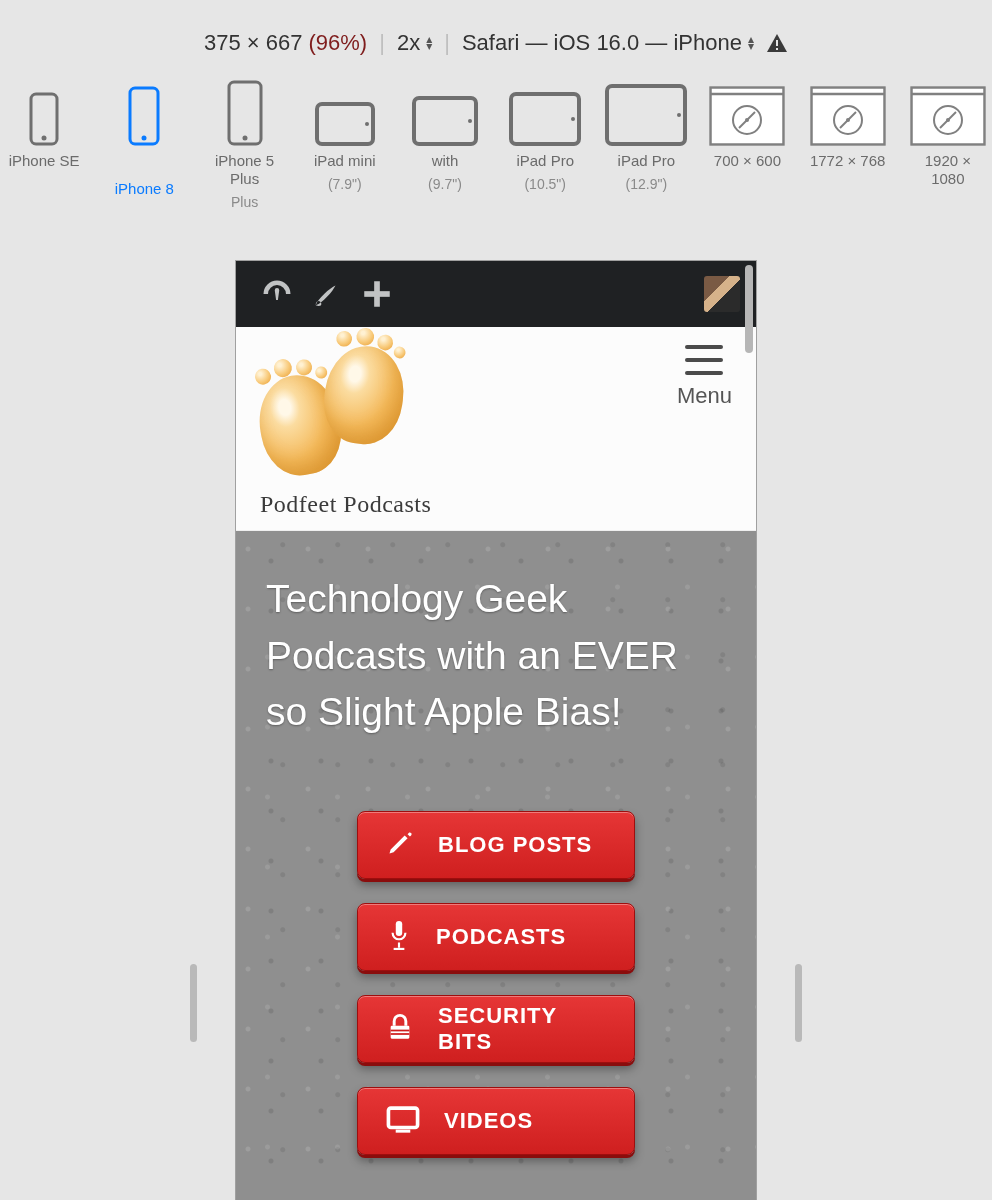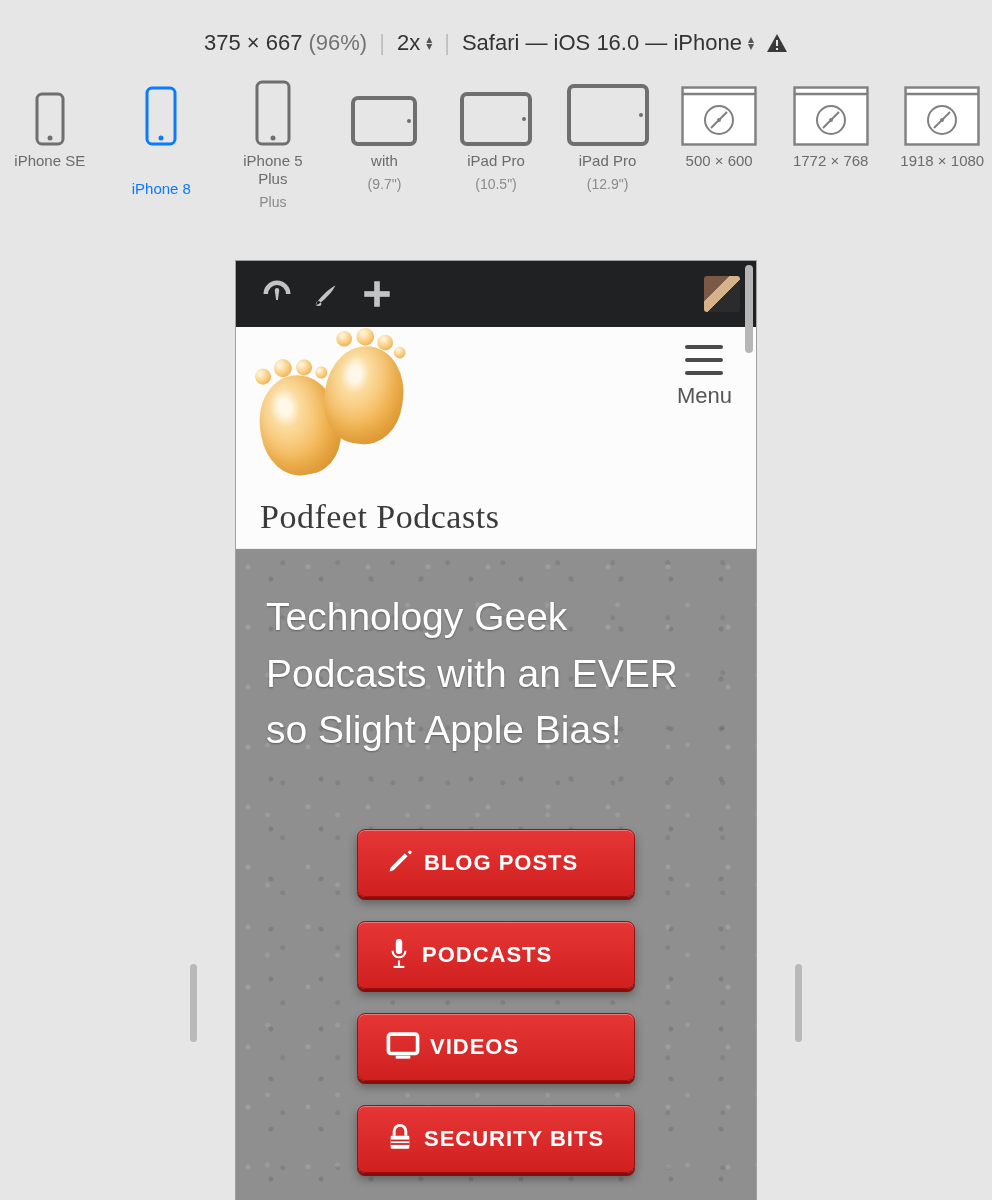--- a/index.html
+++ b/index.html
@@ -15,21 +15,21 @@
   
   .info-bar {
     display: flex;
     align-items: center;
     justify-content: center;
     gap: 12px;
     padding: 30px 0 18px;
     font-size: 22px;
     color: #333;
   }
-  .info-bar .dim { color: #737373; }
+  .info-bar .dim { color: #7f1d1d; }
   .info-bar .sep { color: #bfbfbf; font-weight: 300; }
   .info-bar .sel { display: inline-flex; align-items: center; gap: 6px; cursor: pointer; }
   .info-bar .warn-icon svg { display: block; }
 
   
   .device-row {
     display: flex;
     justify-content: center;
     align-items: flex-start;
     gap: 20px;
@@ -154,24 +154,24 @@
   }
   .menu-trigger .burger {
     width: 38px; height: 30px; margin: 0 auto 8px;
     display: flex; flex-direction: column; justify-content: space-between;
   }
   .menu-trigger .burger span { height: 4px; background: #4b4b4b; border-radius: 2px; }
   .menu-trigger .menu-label { font-size: 22px; color: #555; }
   .site-title {
     font-family: Georgia, "Times New Roman", serif;
     font-weight: 400;
-    font-size: 34px;
+    font-size: 24px;
     color: #3b3b3b;
     letter-spacing: 0.5px;
-    margin-top: 13px;
+    margin-top: 6px;
   }
 
   
   .hero {
     position: relative;
     background: #8f8f8f;
     min-height: 780px;
     overflow: hidden;
   }
   .hero::before {
@@ -203,21 +203,21 @@
   }
   .red-btn {
     width: 278px;
     height: 68px;
     border-radius: 8px;
     background: linear-gradient(#e63636, #cf1f1f);
     border: 1px solid #9e0e0e;
     box-shadow: 0 3px 0 #8a0d0d, 0 6px 10px rgba(0,0,0,0.35), inset 0 1px 0 rgba(255,255,255,0.35);
     display: flex;
     align-items: center;
-    gap: 10px;
+    gap: 24px;
     padding: 0 22px 0 28px;
     cursor: pointer;
     color: #fff;
   }
   .red-btn .btn-label {
     font-size: 22px;
     font-weight: 800;
     letter-spacing: 1px;
   }
   .red-btn svg { flex: 0 0 auto; }
@@ -285,20 +285,30 @@
     <div class="device-icon">
       <svg class="phone-svg" width="36" height="66">
           <rect class="frame" x="2" y="2" width="32" height="62" rx="5"></rect>
           <circle class="btn" cx="18" cy="58" r="2.5"></circle>
         </svg>
     </div>
     <div class="device-label">iPhone 5 Plus</div>
     <div class="device-sub">Plus</div>
   </div>
 
+  <div class="device-item">
+    <div class="device-icon">
+      <svg class="tablet-svg" width="60" height="44">
+          <rect class="frame" x="2" y="2" width="56" height="40" rx="5"></rect>
+          <circle class="btn" cx="52" cy="22" r="2"></circle>
+        </svg>
+    </div>
+    <div class="device-label">iPad mini</div>
+    <div class="device-sub">(7.9")</div>
+  </div>
 
   <div class="device-item">
     <div class="device-icon">
       <svg class="tablet-svg" width="66" height="50">
           <rect class="frame" x="2" y="2" width="62" height="46" rx="5"></rect>
           <circle class="btn" cx="58" cy="25" r="2"></circle>
         </svg>
     </div>
     <div class="device-label">with</div>
     <div class="device-sub">(9.7")</div>
@@ -329,21 +339,21 @@
   <div class="device-item">
     <div class="device-icon">
       <svg class="desk-svg" width="76" height="60">
           <rect class="frame" x="1.5" y="1.5" width="73" height="57"></rect>
           <line class="frame" x1="1.5" y1="8" x2="74.5" y2="8"></line>
           <circle class="compass" cx="38" cy="34" r="14"></circle>
           <line class="compass" x1="30" y1="42" x2="46" y2="26"></line>
           <circle cx="38" cy="34" r="2" fill="#808080"></circle>
         </svg>
     </div>
-    <div class="device-label">500 × 600</div>
+    <div class="device-label">700 × 600</div>
   </div>
 
   <div class="device-item">
     <div class="device-icon">
       <svg class="desk-svg" width="76" height="60">
           <rect class="frame" x="1.5" y="1.5" width="73" height="57"></rect>
           <line class="frame" x1="1.5" y1="8" x2="74.5" y2="8"></line>
           <circle class="compass" cx="38" cy="34" r="14"></circle>
           <line class="compass" x1="30" y1="42" x2="46" y2="26"></line>
           <circle cx="38" cy="34" r="2" fill="#808080"></circle>
@@ -355,21 +365,21 @@
   <div class="device-item">
     <div class="device-icon">
       <svg class="desk-svg" width="76" height="60">
           <rect class="frame" x="1.5" y="1.5" width="73" height="57"></rect>
           <line class="frame" x1="1.5" y1="8" x2="74.5" y2="8"></line>
           <circle class="compass" cx="38" cy="34" r="14"></circle>
           <line class="compass" x1="30" y1="42" x2="46" y2="26"></line>
           <circle cx="38" cy="34" r="2" fill="#808080"></circle>
         </svg>
     </div>
-    <div class="device-label">1918 × 1080</div>
+    <div class="device-label">1920 × 1080</div>
   </div>
 
 </div>
 
 <div style="position:relative; width:522px; margin:30px auto 0;">
   <div class="side-handle left"></div>
   <div class="side-handle right"></div>
 
   <div class="sim-wrap">
     <div class="scroll-thumb"></div>
@@ -444,38 +454,38 @@
                   <rect x="9" y="1" width="6" height="14" rx="3"></rect>
                   <path d="M5 12a7 7 0 0 0 14 0h-2a5 5 0 0 1-10 0H5zm6 9h2v5h-2z"></path>
                   <rect x="7" y="26" width="10" height="2"></rect>
                 </svg>
             </span>
             <span class="btn-label">PODCASTS</span>
           </div>
 
           <div class="red-btn">
             <span>
-              <svg width="34" height="28" viewBox="0 0 28 22" fill="none" stroke="#fff" stroke-width="3">
-                  <rect x="2" y="2" width="24" height="16" rx="2"></rect>
-                  <line x1="8" y1="21" x2="20" y2="21" stroke-width="2.5"></line>
-                </svg>
-            </span>
-            <span class="btn-label">VIDEOS</span>
-          </div>
-
-          <div class="red-btn">
-            <span>
               <svg width="28" height="28" viewBox="0 0 24 24" fill="none" stroke="#fff" stroke-width="2.5">
                   <rect x="4" y="11" width="16" height="11" rx="1" fill="#fff" stroke="none"></rect>
                   <line x1="4" y1="15" x2="20" y2="15" stroke="#cf1f1f" stroke-width="1.5"></line>
                   <line x1="4" y1="18" x2="20" y2="18" stroke="#cf1f1f" stroke-width="1.5"></line>
                   <path d="M7 11V7a5 5 0 0 1 10 0v4"></path>
                 </svg>
             </span>
             <span class="btn-label">SECURITY BITS</span>
           </div>
 
+          <div class="red-btn">
+            <span>
+              <svg width="34" height="28" viewBox="0 0 28 22" fill="none" stroke="#fff" stroke-width="3">
+                  <rect x="2" y="2" width="24" height="16" rx="2"></rect>
+                  <line x1="8" y1="21" x2="20" y2="21" stroke-width="2.5"></line>
+                </svg>
+            </span>
+            <span class="btn-label">VIDEOS</span>
+          </div>
+
         </div>
       </div>
     </div>
 
   </div>
 </div>
 
 </body></html>

